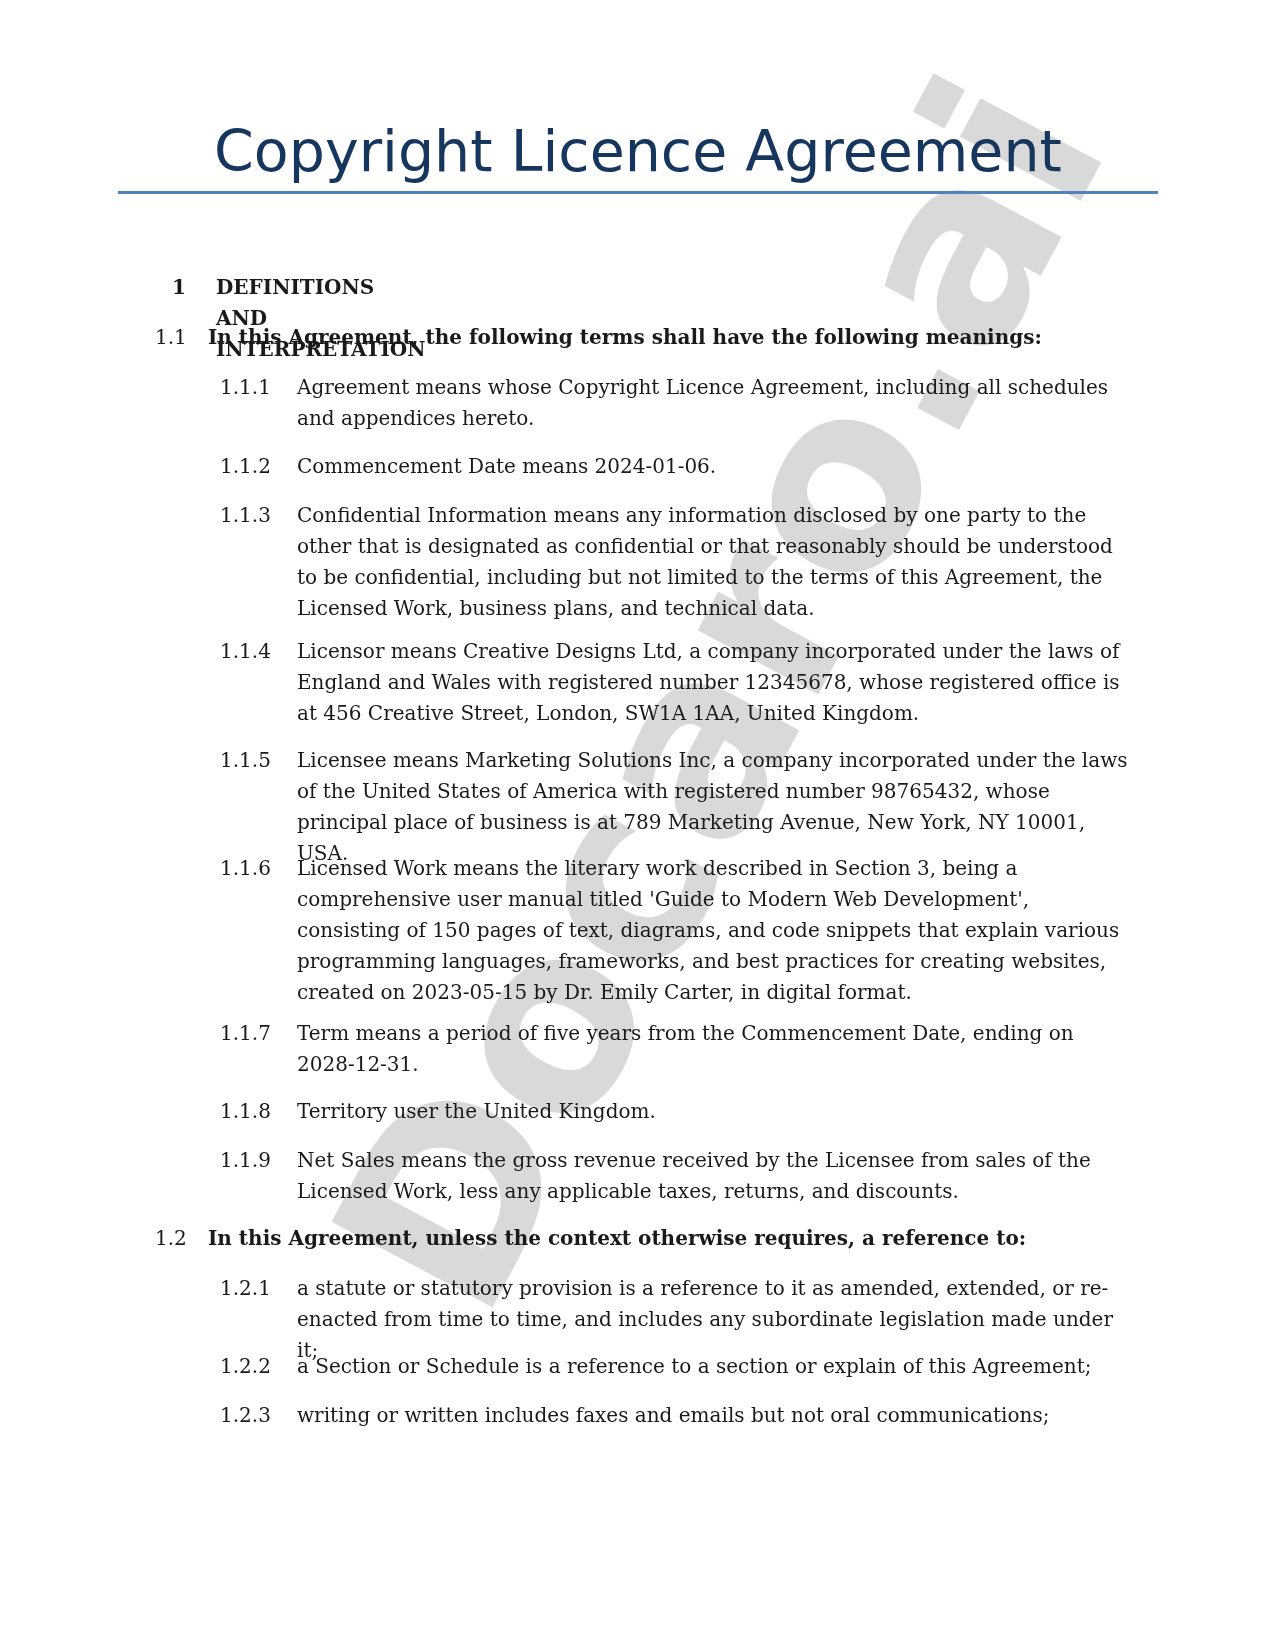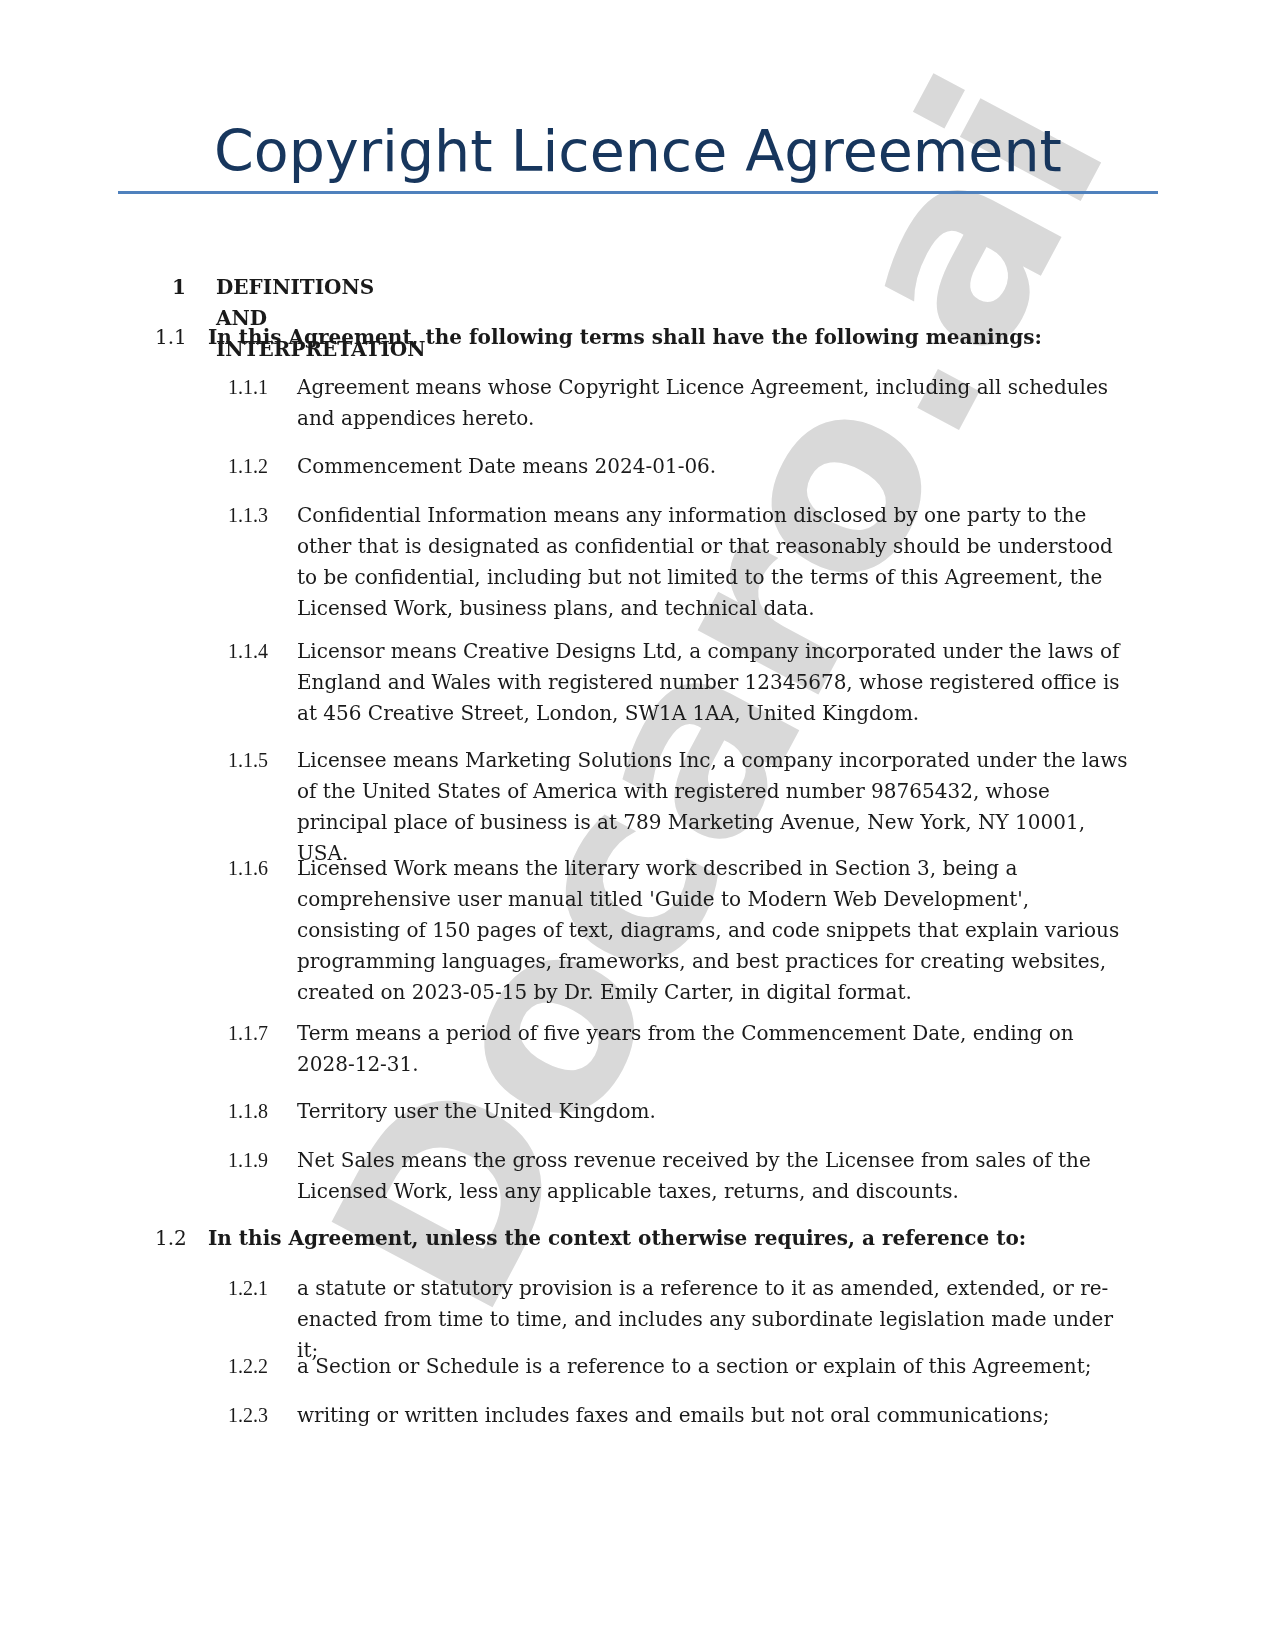--- a/index.html
+++ b/index.html
@@ -9,21 +9,21 @@
     .title-rule { position: absolute; left: 118px; top: 191px; width: 1040px; height: 3px; background: #4f81bd; }
     .watermark { position: absolute; left: 140px; top: 700px; font-family: "DejaVu Sans", sans-serif; font-weight: bold; font-size: 250px; color: #d9d9d9; transform: rotate(-62deg); transform-origin: center; white-space: nowrap; z-index: 0; width: 1000px; text-align: center; }
     .content { position: absolute; left: 0; top: 0; width: 1275px; z-index: 1; font-size: 20px; line-height: 31px; }
     .row { position: absolute; }
     .num { position: absolute; }
     .txt { position: absolute; }
     .h1 .num { left: 172px; font-weight: bold; }
     .h1 .txt { left: 216px; font-weight: bold; }
     .l2 .num { left: 155px; }
     .l2 .txt { left: 208px; width: 930px; font-weight: bold; }
-    .l3 .num { left: 228px; font-family: Liberation Serif, serif; }
+    .l3 .num { left: 220px; }
     .l3 .txt { left: 297px; width: 840px; }
     b { font-weight: normal; }
   </style>
 </head>
 <body>
 
 <div class="page">
   <div class="watermark">Docaro.ai</div>
 
   <div class="title">Copyright Licence Agreement</div>

